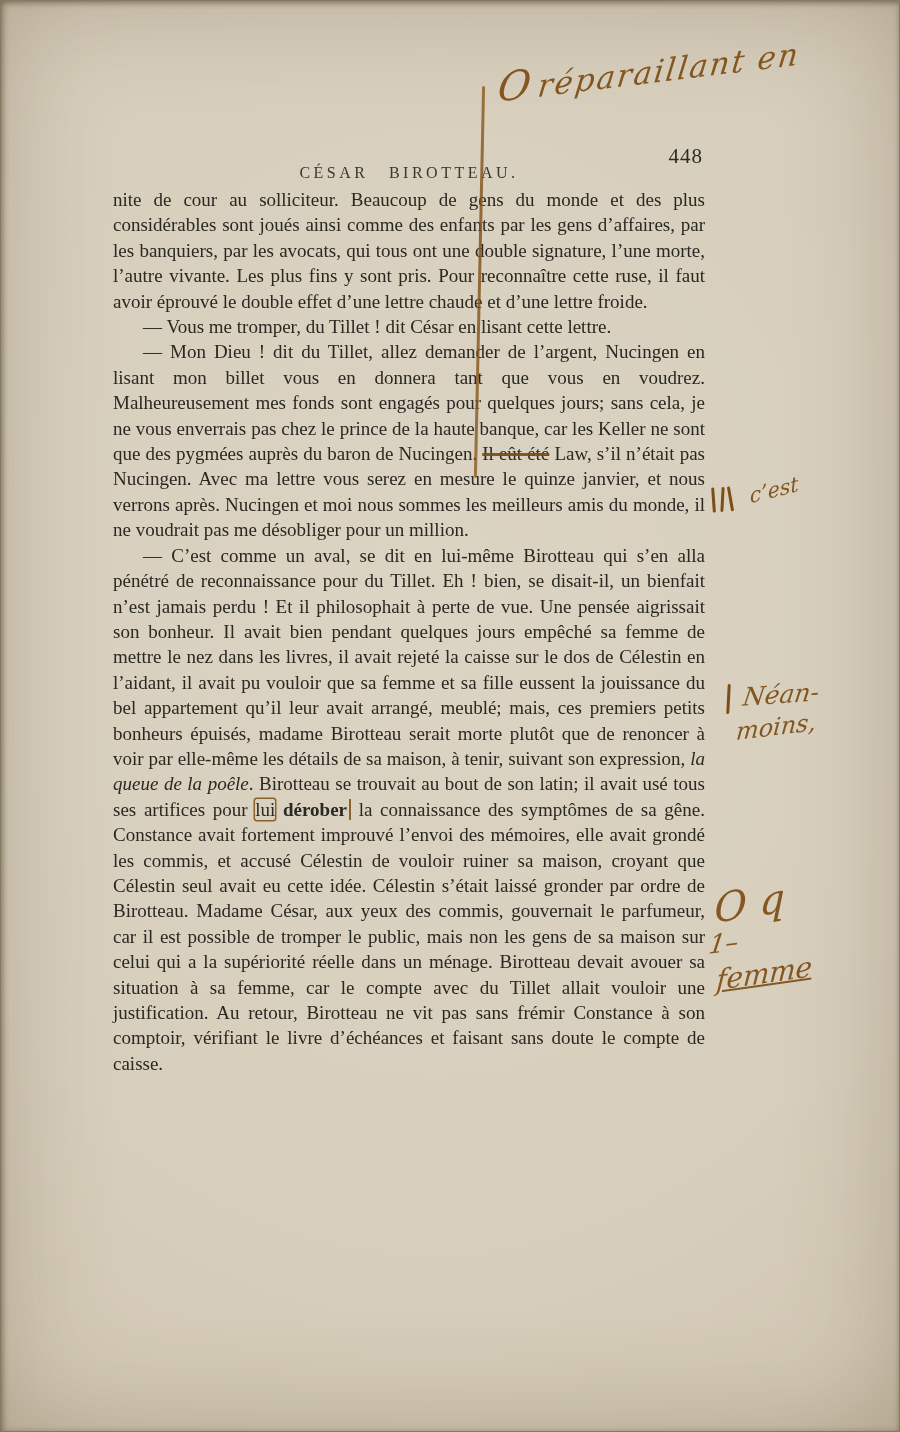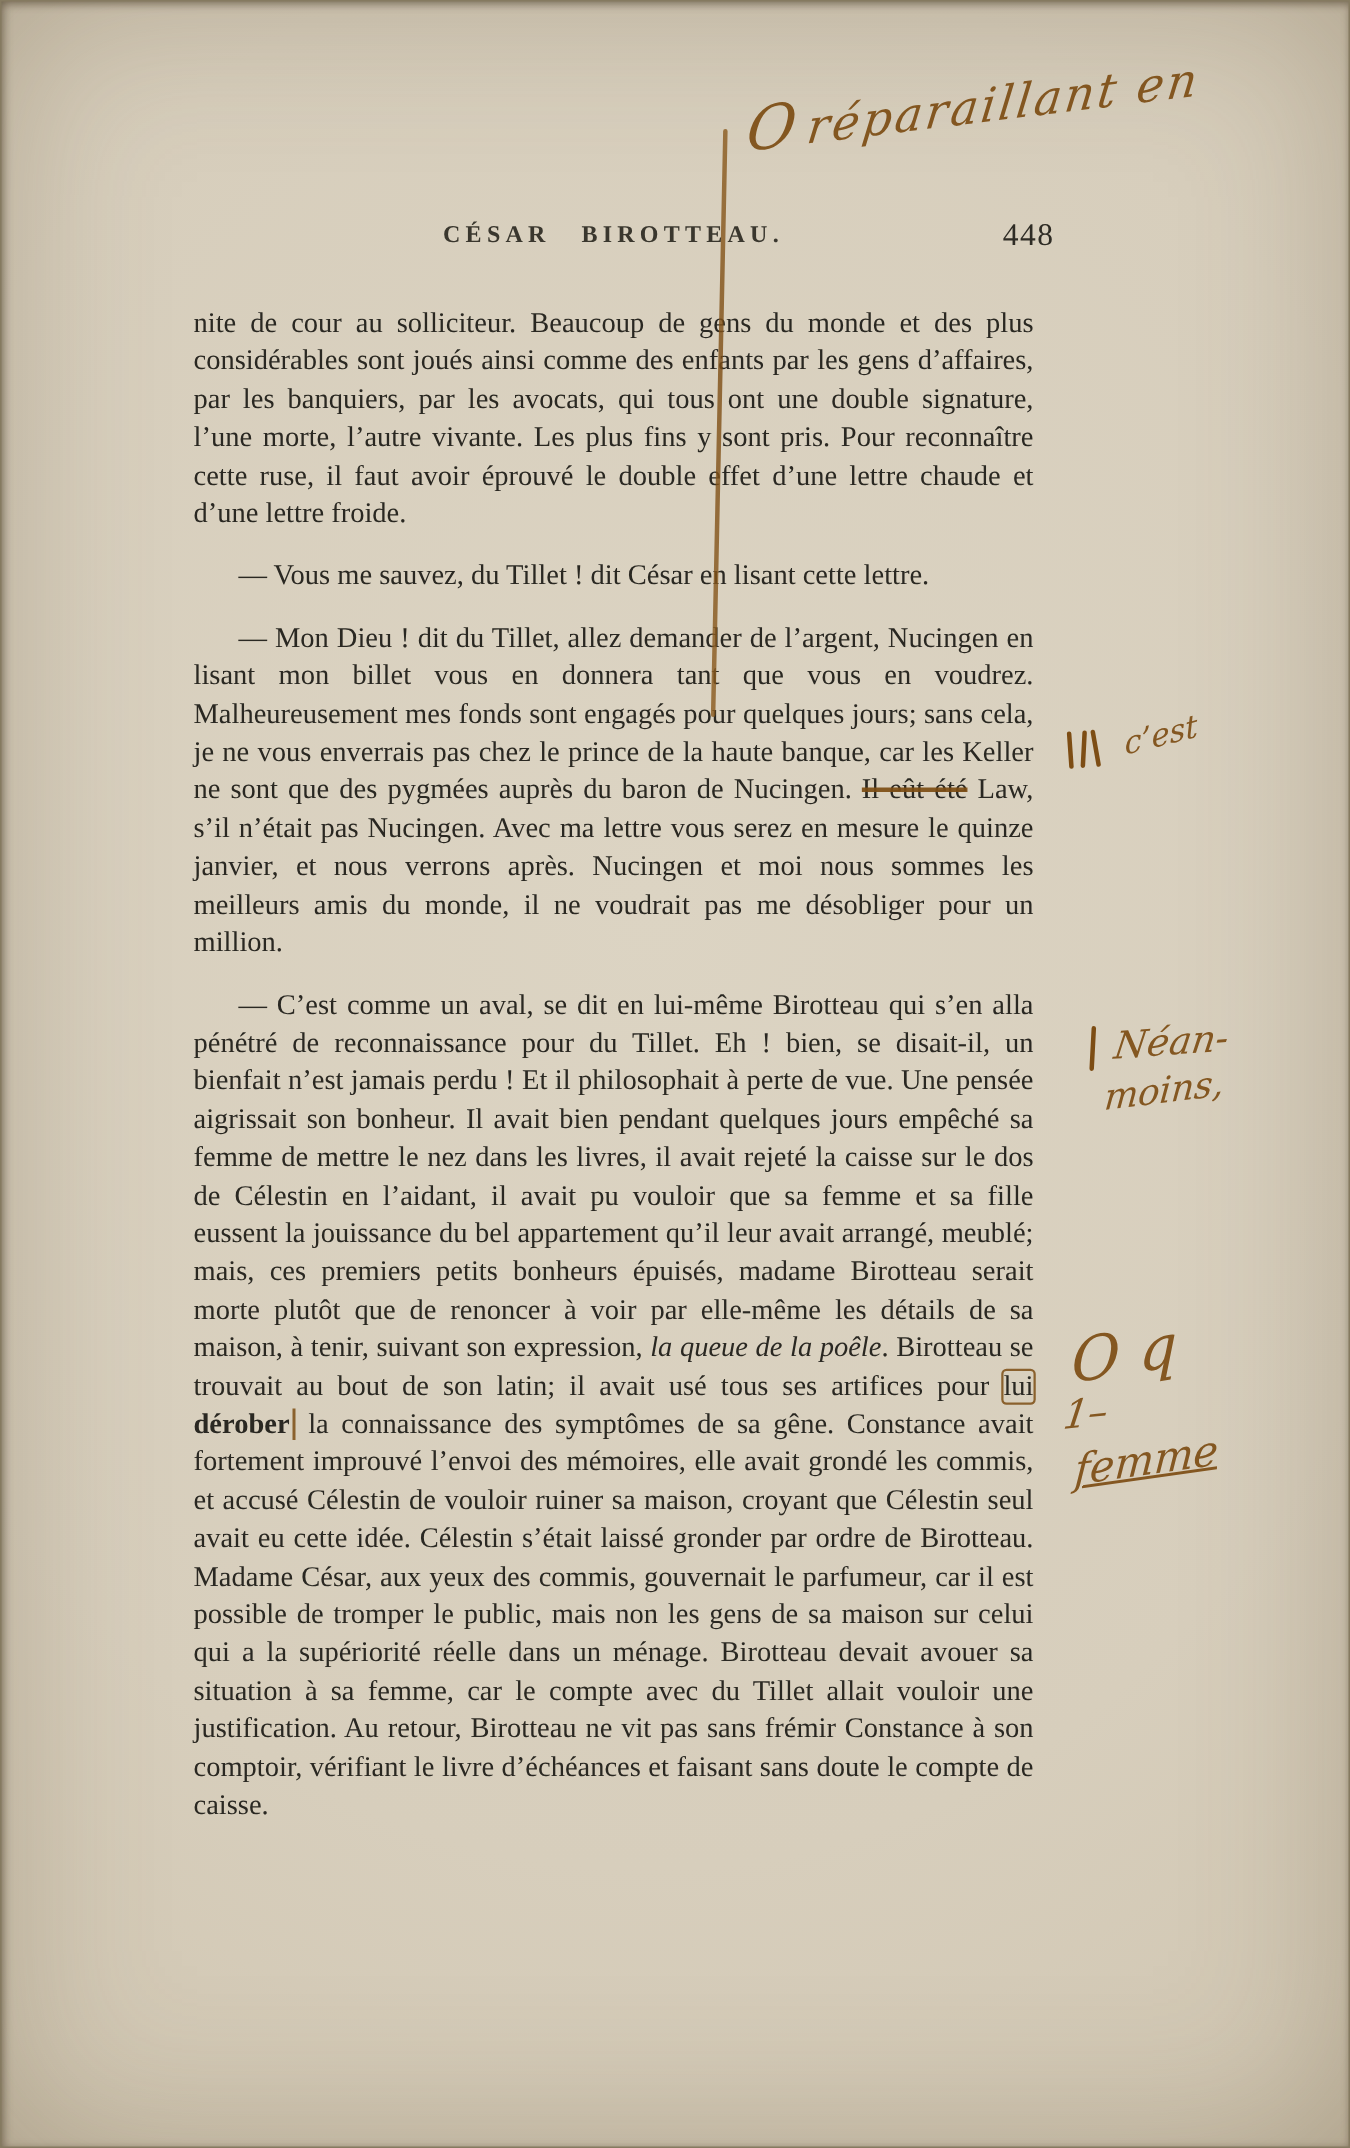--- a/index.html
+++ b/index.html
@@ -16,32 +16,32 @@
     box-shadow:
       inset 0 0 0 1px #857a60,
       inset 0 3px 6px rgba(70,58,38,.45),
       inset 3px 0 6px rgba(70,58,38,.35),
       inset 0 0 110px rgba(96,78,52,.30);
   }
 
   
   .header { position: absolute; left: 113px; top: 146px; width: 592px; height: 28px; color: #33302a; }
   .running-title {
-    position: absolute; left: 0; right: 0; top: 2px; text-align: center;
-    font-size: 16px; letter-spacing: 3.5px; word-spacing: 13px; color: #3a372e; font-weight: bold;
+    position: absolute; left: 0; right: 0; top: 18px; text-align: center;
+    font-size: 16px; letter-spacing: 3.5px; word-spacing: 13px; color: #3a372e;
   }
   .page-number { position: absolute; right: 2px; top: -2px; font-size: 21px; letter-spacing: 1px; color: #2f2c25; }
 
   
   .body-text {
     position: absolute; left: 113px; top: 187px; width: 592px;
     font-size: 19px; line-height: 25.4px; text-align: justify;
     color: #2a2822;
   }
-  .para { margin: 16px; }
+  .para { margin: 0; }
   .indent { text-indent: 30px; }
   .italic { font-style: italic; }
 
   
   .pen-strike {
     text-decoration: line-through;
     text-decoration-color: rgba(125,77,20,.92);
     text-decoration-thickness: 2.5px;
   }
   .pen-underline {
@@ -81,21 +81,21 @@
 
 <div class="page">
 
   <div class="header">
     <span class="running-title">CÉSAR BIROTTEAU.</span>
     <span class="page-number">448</span>
   </div>
 
   <div class="body-text">
       <p class="para"><span>nite de cour au solliciteur. Beaucoup de gens du monde et des plus considérables sont joués ainsi comme des enfants par les gens d’affaires, par les banquiers, par les avocats, qui tous ont une double signature, l’une morte, l’autre vivante. Les plus fins y sont pris. Pour reconnaître cette ruse, il faut avoir éprouvé le double effet d’une lettre chaude et d’une lettre froide.</span></p>
-      <p class="para indent"><span>— Vous me sauvez, du Tillet ! dit César en lisant cette lettre.</span></p>
+      <p class="para indent"><span>— Vous me tromper, du Tillet ! dit César en lisant cette lettre.</span></p>
       <p class="para indent"><span>— Mon Dieu ! dit du Tillet, allez demander de l’argent, Nucingen en lisant mon billet vous en donnera tant que vous en voudrez. Malheureusement mes fonds sont engagés pour quelques jours; sans cela, je ne vous enverrais pas chez le prince de la haute banque, car les Keller ne sont que des pygmées auprès du baron de Nucingen. </span><span class="pen-strike">Il eût été</span><span> Law, </span><span class="pen-underline">s’il n’était pas</span><span> Nucingen. Avec ma lettre vous serez en mesure le quinze janvier, et nous verrons après. Nucingen et moi nous sommes les meilleurs amis du monde, il ne voudrait pas me désobliger pour un million.</span></p>
       <p class="para indent"><span>— C’est comme un aval, se dit en lui-même Birotteau qui s’en alla pénétré de reconnaissance pour du Tillet. Eh ! bien, se disait-il, un bienfait n’est jamais perdu ! Et il philosophait à perte de vue. Une pensée aigrissait son bonheur. Il avait bien pendant quelques jours empêché sa femme de mettre le nez dans les livres, il avait rejeté la caisse sur le dos de Célestin en l’aidant, il avait pu vouloir que sa femme et sa fille eussent la jouissance du bel appartement qu’il leur avait arrangé, meublé; mais, ces premiers petits bonheurs épuisés, madame Birotteau serait morte plutôt que de renoncer à voir par elle-même les détails de sa maison, à tenir, suivant son expression, </span><span class="italic">la queue de la poêle</span><span>. Birotteau se trouvait au bout de son latin; il avait usé tous ses artifices pour </span><span class="pen-box">lui</span><span class="pen-bar-right"> dérober</span><span> la connaissance des symptômes de sa gêne. Constance avait fortement improuvé l’envoi des mémoires, elle avait grondé les commis, et accusé Célestin de vouloir ruiner sa maison, croyant que Célestin seul avait eu cette idée. Célestin s’était laissé gronder par ordre de Birotteau. Madame César, aux yeux des commis, gouvernait le parfumeur, car il est possible de tromper le public, mais non les gens de sa maison sur celui qui a la supériorité réelle dans un ménage. Birotteau devait avouer sa situation à sa femme, car le compte avec du Tillet allait vouloir une justification. Au retour, Birotteau ne vit pas sans frémir Constance à son comptoir, vérifiant le livre d’échéances et faisant sans doute le compte de caisse.</span></p>
     </div>
 
   <div class="hand scrawl-top"><span class="big-o">O</span><span>réparaillant en</span></div>
 
   <div class="pen-vline"></div>
 
   <div class="tally">
       <i></i>

